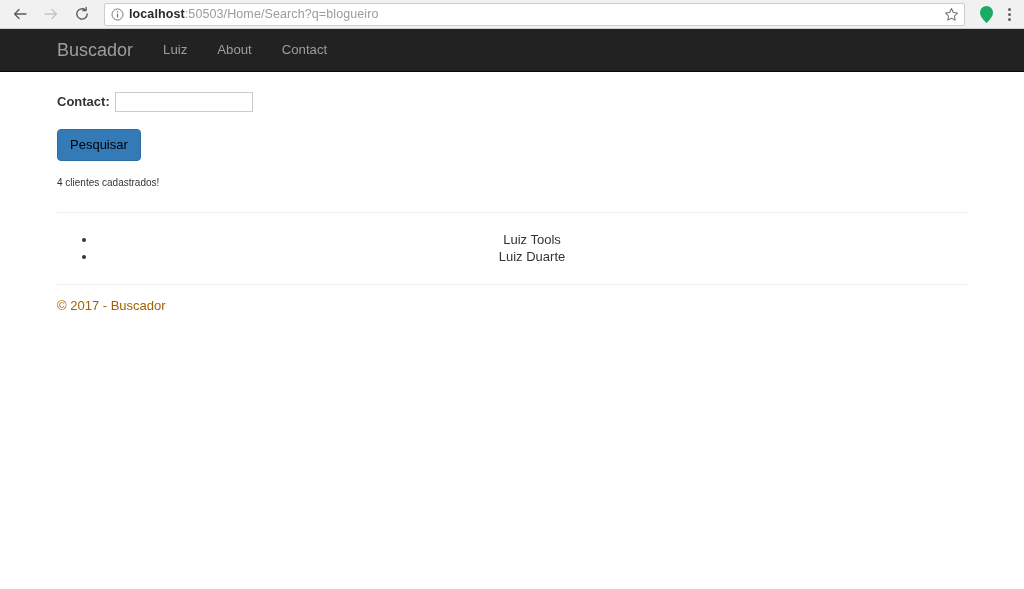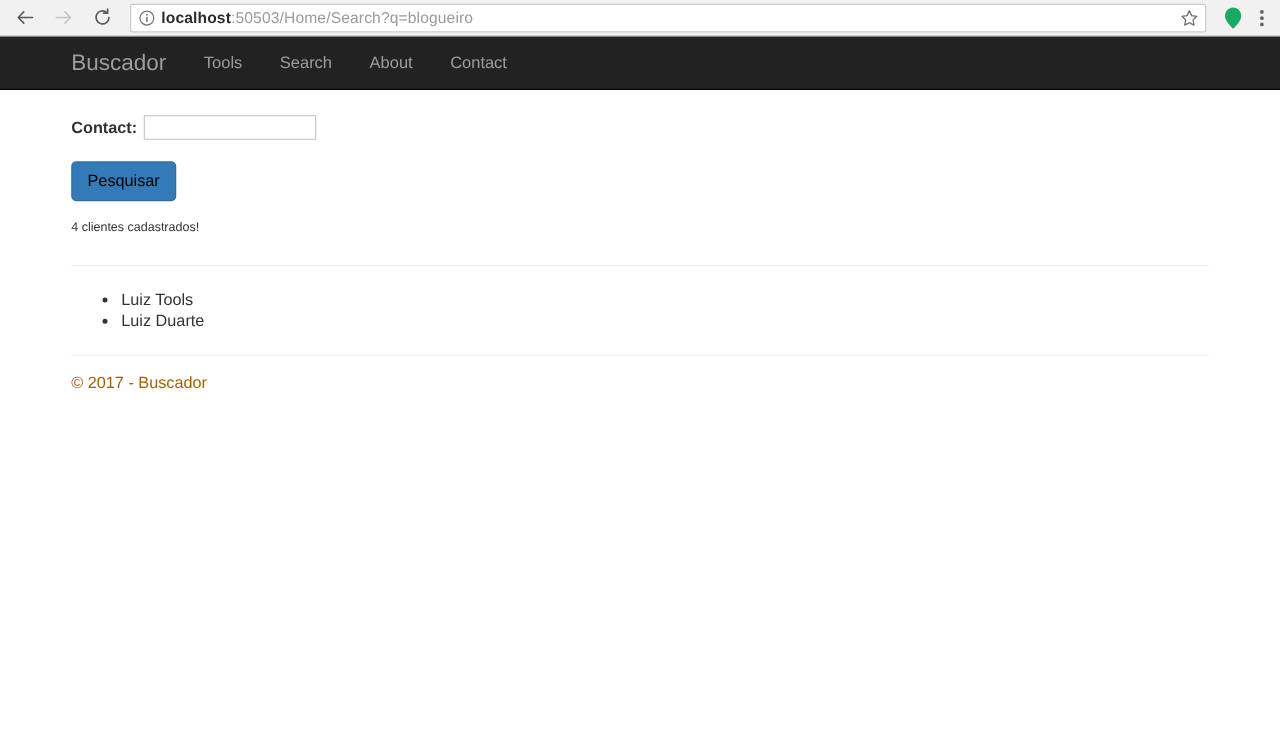--- a/index.html
+++ b/index.html
@@ -241,20 +241,21 @@
   .result-list {
     list-style: disc;
     margin: 19px 0 0 0;
     padding-left: 40px;
   }
   .result-list li {
     font-size: 13px;
     color: #333333;
     line-height: 16.5px;
     margin-bottom: 0;
+    text-align: center;
   }
 
   
   footer.page-footer {
     width: 940px;
     margin: 0 auto;
     padding: 0 15px;
     box-sizing: border-box;
     margin-top: 19px;
   }
@@ -330,24 +331,21 @@
   </div>
 </div>
 
 <div class="viewport">
 
   <div class="navbar">
     <div class="navbar-inner">
       <a class="navbar-brand" href="#">Buscador</a>
       <ul class="navbar-nav">
         <li>
-            <a href="#">Tools</a>
-          </li>
-        <li>
-            <a href="#">Search</a>
+            <a href="#">Luiz</a>
           </li>
         <li>
             <a href="#">About</a>
           </li>
         <li>
             <a href="#">Contact</a>
           </li>
       </ul>
     </div>
   </div>

